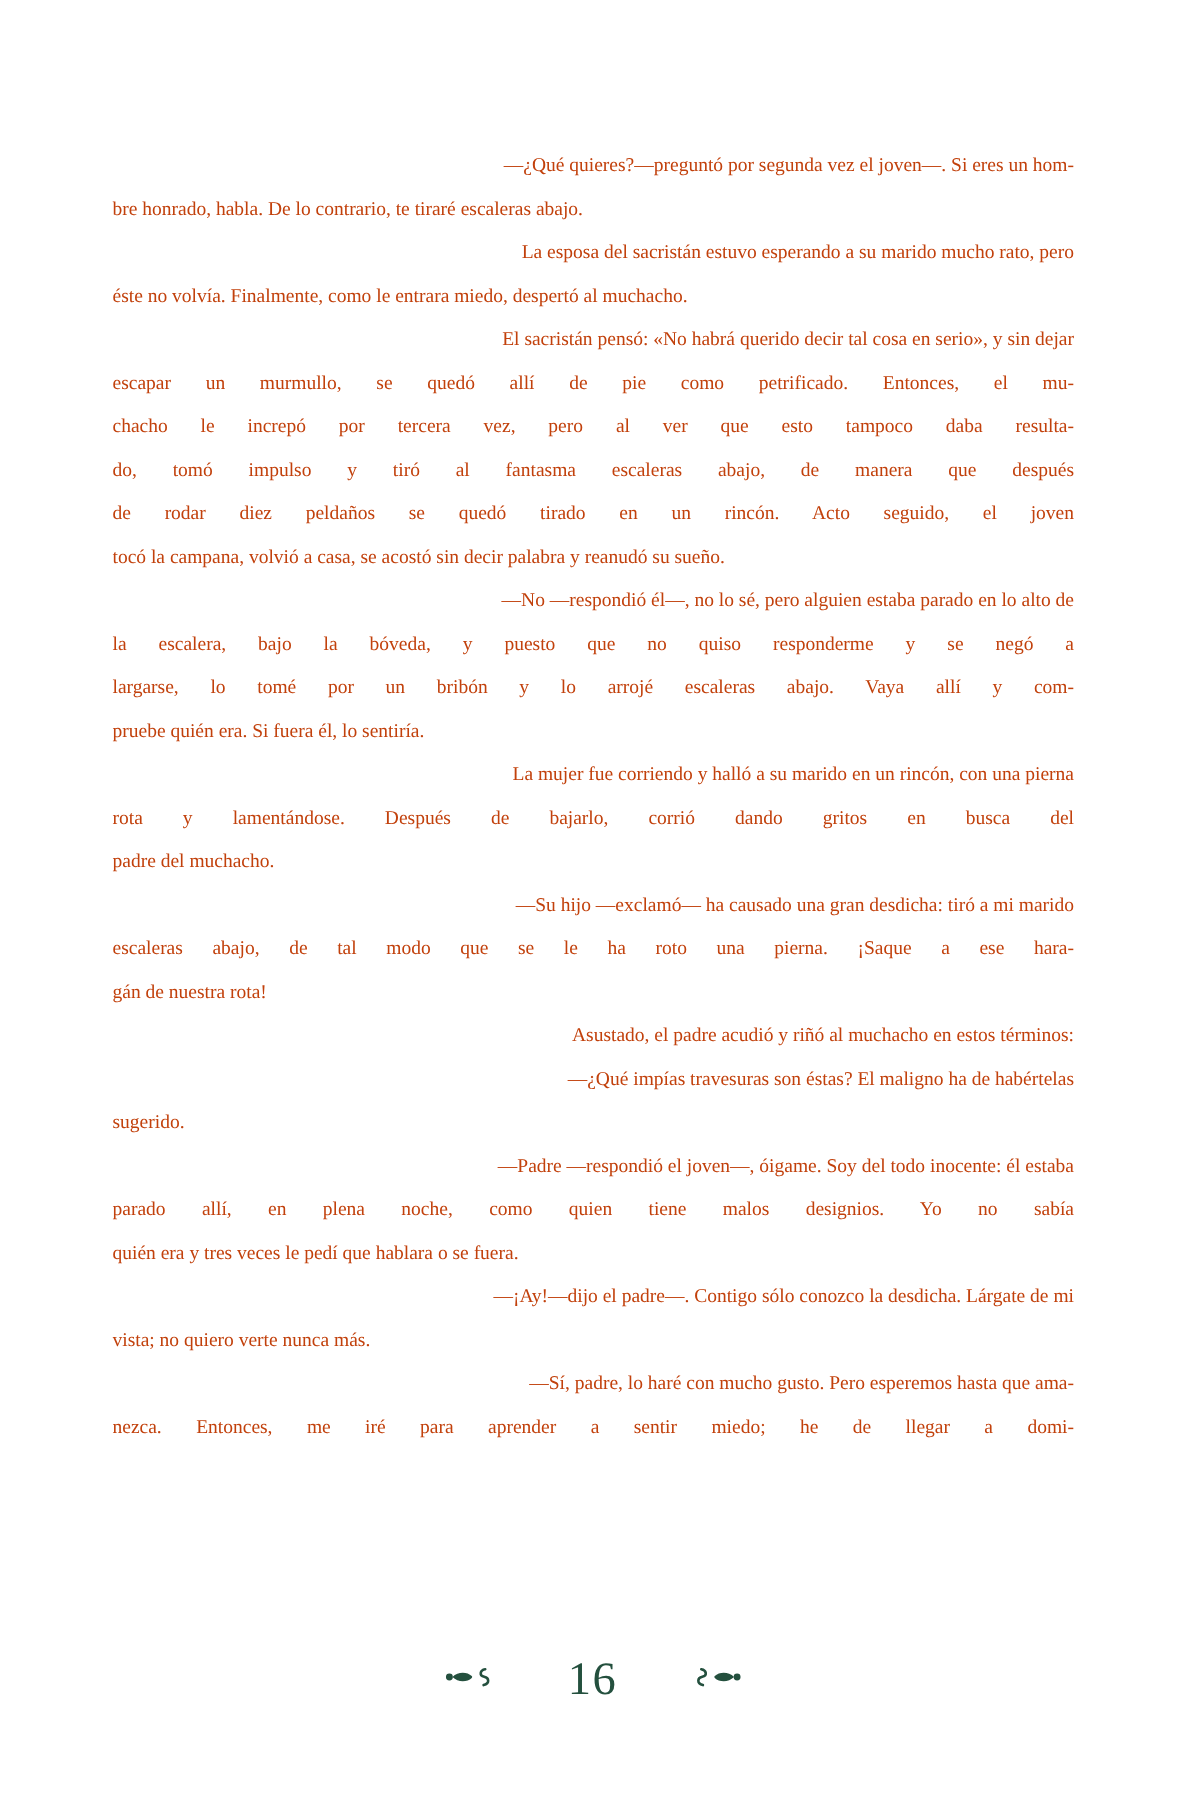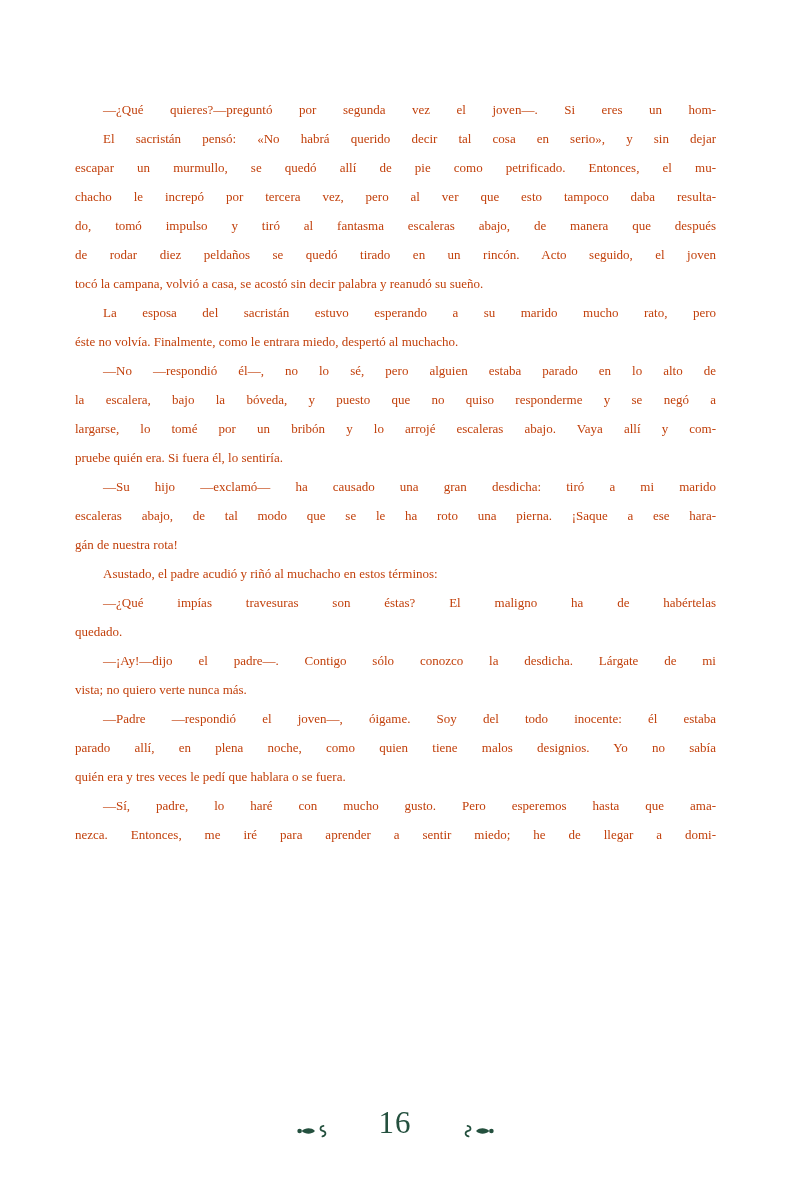--- a/index.html
+++ b/index.html
@@ -38,89 +38,96 @@
     text-align: justify;
   }
   .line.jline::after {
     content: "";
     display: inline-block;
     width: 100%;
     height: 0;
   }
   .line.indent {
     text-indent: 28px;
+    text-align: right;
   }
   .page-footer {
     position: absolute;
     left: 0;
     top: 1098px;
     width: 790px;
     height: 40px;
     display: flex;
     justify-content: center;
-    align-items: flex-end;
+    align-items: center;
     gap: 50px;
   }
   .page-number {
     font-size: 31px;
     line-height: 1;
     color: #24503e;
     letter-spacing: 1px;
   }
   .ornament {
     display: block;
   }
 </style>
 </head>
 <body>
 
 <main>
 
   <div class="text-block">
       <div class="paragraph">
         <div class="line jline indent"><span class="ltext">—¿Qué quieres?—preguntó por segunda vez el joven—. Si eres un hom-</span></div>
+        <div class="line"><span class="ltext">bre honrado, habla. De lo contrario, te tiraré escaleras abajo.</span></div>
+      </div>
+      <div class="paragraph">
+        <div class="line jline indent"><span class="ltext">La esposa del sacristán estuvo esperando a su marido mucho rato, pero</span></div>
+        <div class="line"><span class="ltext">éste no volvía. Finalmente, como le entrara miedo, despertó al muchacho.</span></div>
       </div>
       <div class="paragraph">
         <div class="line jline indent"><span class="ltext">El sacristán pensó: «No habrá querido decir tal cosa en serio», y sin dejar</span></div>
         <div class="line jline"><span class="ltext">escapar un murmullo, se quedó allí de pie como petrificado. Entonces, el mu-</span></div>
         <div class="line jline"><span class="ltext">chacho le increpó por tercera vez, pero al ver que esto tampoco daba resulta-</span></div>
         <div class="line jline"><span class="ltext">do, tomó impulso y tiró al fantasma escaleras abajo, de manera que después</span></div>
         <div class="line jline"><span class="ltext">de rodar diez peldaños se quedó tirado en un rincón. Acto seguido, el joven</span></div>
         <div class="line"><span class="ltext">tocó la campana, volvió a casa, se acostó sin decir palabra y reanudó su sueño.</span></div>
       </div>
       <div class="paragraph">
-        <div class="line jline indent"><span class="ltext">La esposa del sacristán estuvo esperando a su marido mucho rato, pero</span></div>
-        <div class="line"><span class="ltext">éste no volvía. Finalmente, como le entrara miedo, despertó al muchacho.</span></div>
-      </div>
-      <div class="paragraph">
         <div class="line jline indent"><span class="ltext">—No —respondió él—, no lo sé, pero alguien estaba parado en lo alto de</span></div>
         <div class="line jline"><span class="ltext">la escalera, bajo la bóveda, y puesto que no quiso responderme y se negó a</span></div>
         <div class="line jline"><span class="ltext">largarse, lo tomé por un bribón y lo arrojé escaleras abajo. Vaya allí y com-</span></div>
         <div class="line"><span class="ltext">pruebe quién era. Si fuera él, lo sentiría.</span></div>
+      </div>
+      <div class="paragraph">
+        <div class="line jline indent"><span class="ltext">La mujer fue corriendo y halló a su marido en un rincón, con una pierna</span></div>
+        <div class="line jline"><span class="ltext">rota y lamentándose. Después de bajarlo, corrió dando gritos en busca del</span></div>
+        <div class="line"><span class="ltext">padre del muchacho.</span></div>
       </div>
       <div class="paragraph">
         <div class="line jline indent"><span class="ltext">—Su hijo —exclamó— ha causado una gran desdicha: tiró a mi marido</span></div>
         <div class="line jline"><span class="ltext">escaleras abajo, de tal modo que se le ha roto una pierna. ¡Saque a ese hara-</span></div>
         <div class="line"><span class="ltext">gán de nuestra rota!</span></div>
       </div>
       <div class="paragraph">
         <div class="line indent"><span class="ltext">Asustado, el padre acudió y riñó al muchacho en estos términos:</span></div>
       </div>
       <div class="paragraph">
         <div class="line jline indent"><span class="ltext">—¿Qué impías travesuras son éstas? El maligno ha de habértelas</span></div>
-        <div class="line"><span class="ltext">quedado.</span></div>
-      </div>
-      <div class="paragraph">
-        <div class="line jline indent"><span class="ltext">—¡Ay!—dijo el padre—. Contigo sólo conozco la desdicha. Lárgate de mi</span></div>
-        <div class="line"><span class="ltext">vista; no quiero verte nunca más.</span></div>
+        <div class="line"><span class="ltext">sugerido.</span></div>
       </div>
       <div class="paragraph">
         <div class="line jline indent"><span class="ltext">—Padre —respondió el joven—, óigame. Soy del todo inocente: él estaba</span></div>
         <div class="line jline"><span class="ltext">parado allí, en plena noche, como quien tiene malos designios. Yo no sabía</span></div>
         <div class="line"><span class="ltext">quién era y tres veces le pedí que hablara o se fuera.</span></div>
+      </div>
+      <div class="paragraph">
+        <div class="line jline indent"><span class="ltext">—¡Ay!—dijo el padre—. Contigo sólo conozco la desdicha. Lárgate de mi</span></div>
+        <div class="line"><span class="ltext">vista; no quiero verte nunca más.</span></div>
       </div>
       <div class="paragraph">
         <div class="line jline indent"><span class="ltext">—Sí, padre, lo haré con mucho gusto. Pero esperemos hasta que ama-</span></div>
         <div class="line jline"><span class="ltext">nezca. Entonces, me iré para aprender a sentir miedo; he de llegar a domi-</span></div>
       </div>
     </div>
 
   <div class="page-footer">
     <svg class="ornament" width="32" height="14" viewBox="0 0 32 14" aria-hidden="true">
       <g fill="#24503e" stroke="none">

